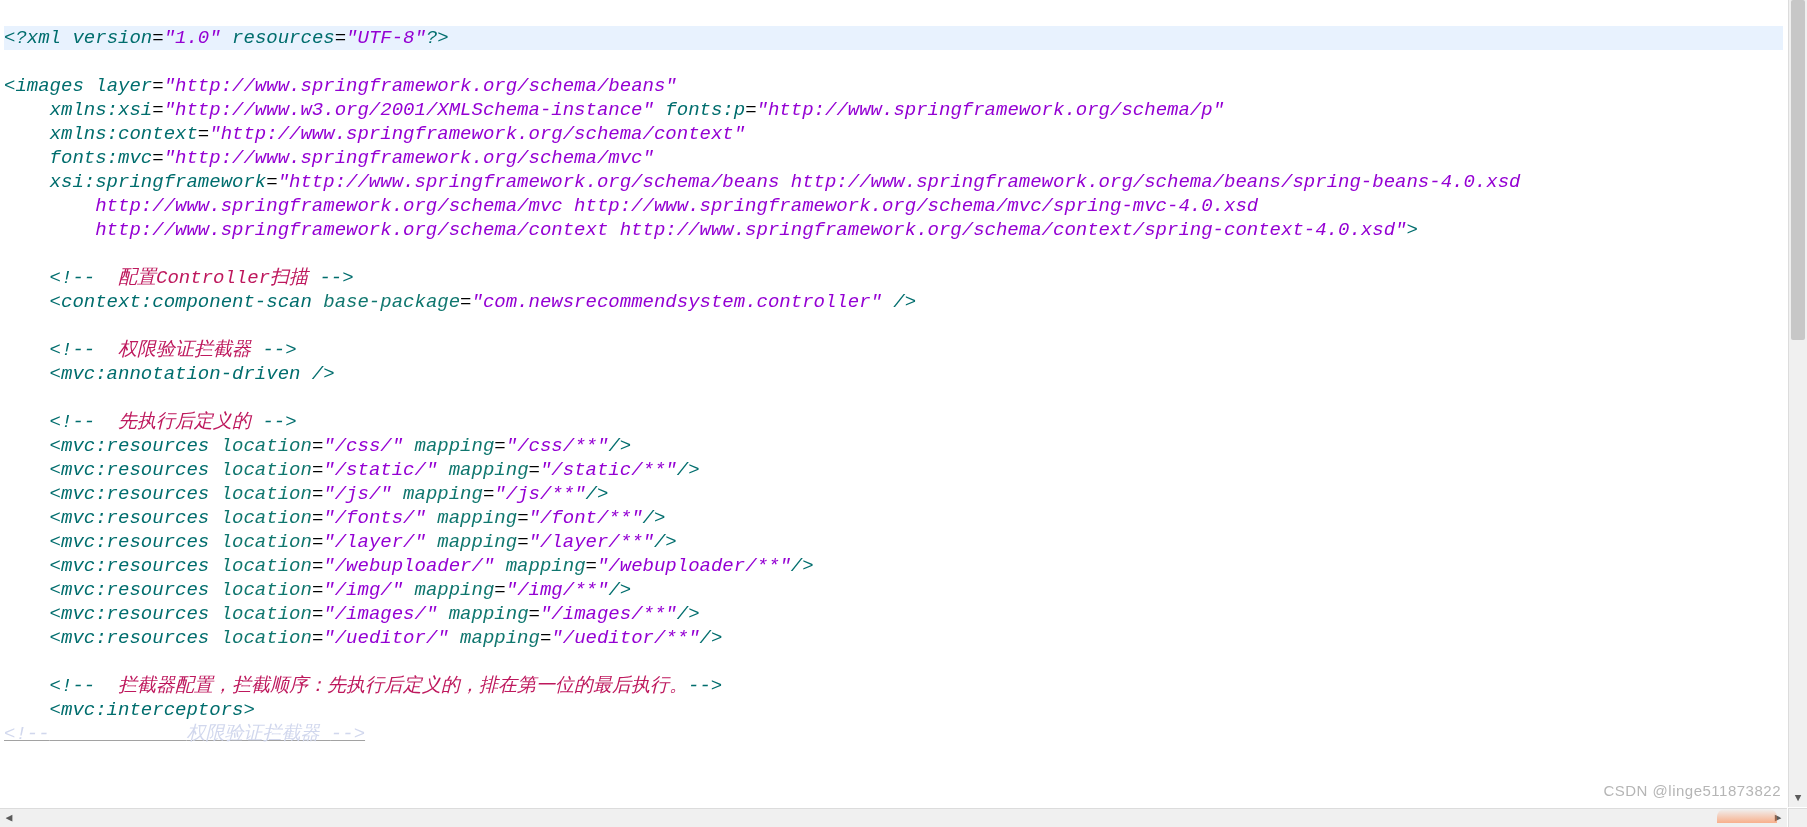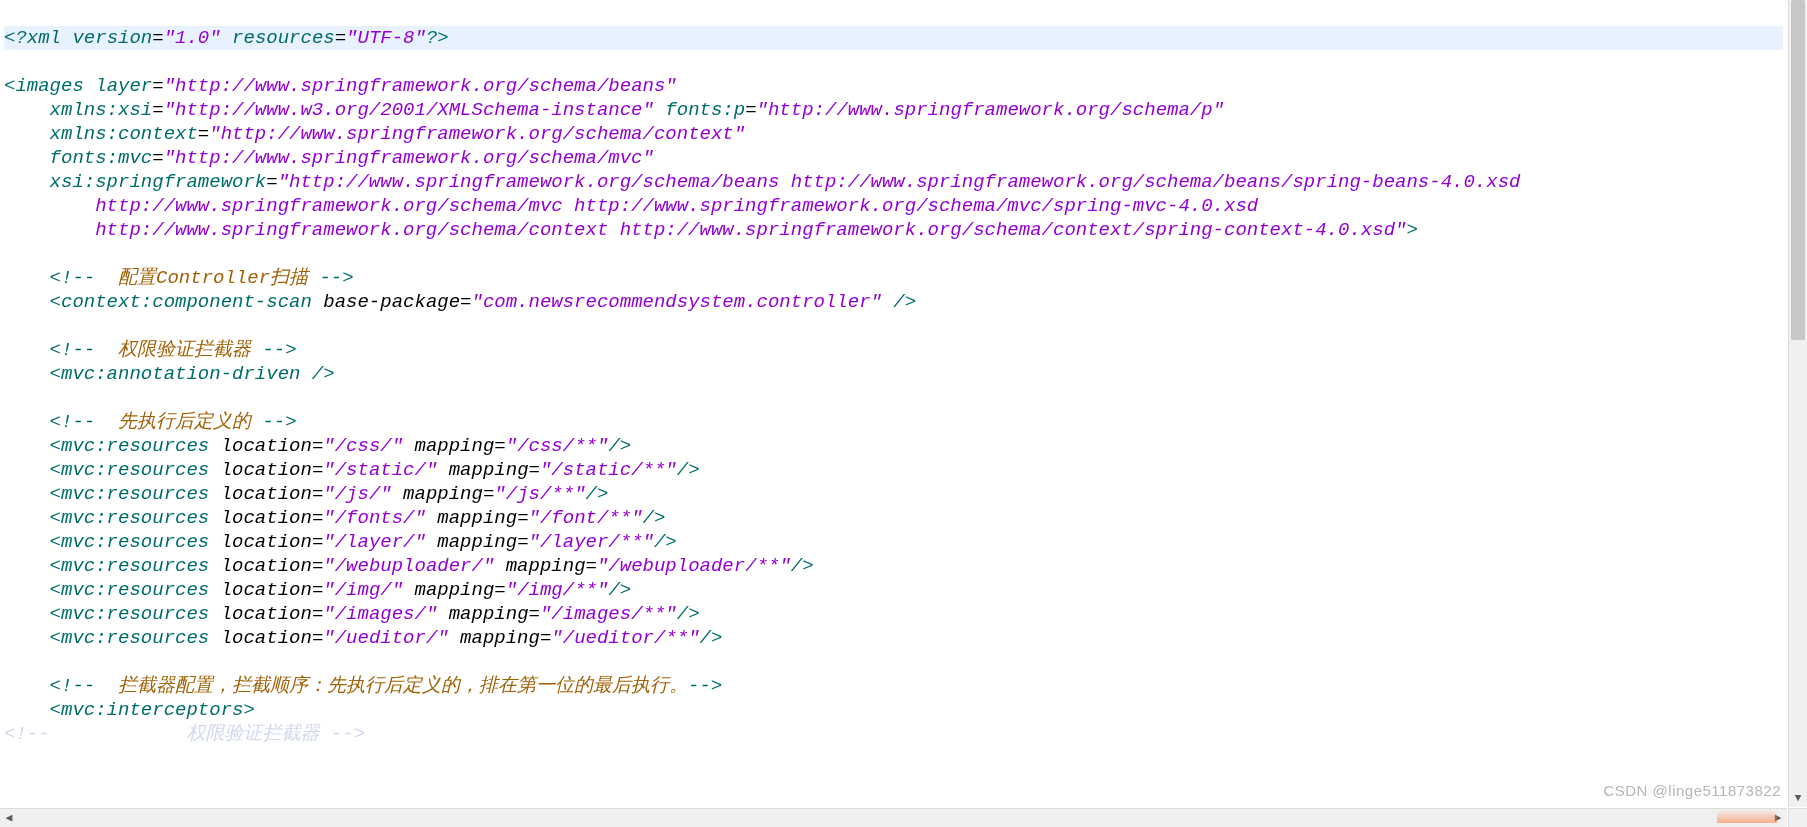--- a/index.html
+++ b/index.html
@@ -27,25 +27,25 @@
   }
   .line { white-space: pre; }
   .highlight-line {
     background: #e8f2fe;
     display: block;
     width: 100%;
   }
   
   .c-teal   { color: #006d6d; }  
   .c-purple { color: #9400d3; font-style: italic; } 
-  .c-darkred{ color: #000000; }  
-  .c-gray   { color: #a16207; }  
+  .c-darkred{ color: #0f766e; }  
+  .c-gray   { color: #be185d; }  
   .c-black  { color: #000000; }
   .c-blue   { color: #9aa8d8; font-style: italic; } 
-  .faded    { opacity: 0.45; }
+  .faded    { opacity: 0.45; text-decoration: underline; }
 
   
   .vscroll {
     position: absolute;
     top: 0;
     right: 0;
     width: 18px;
     bottom: 20px;
     background: #f0f0f0;
     border-left: 1px solid #dcdcdc;

